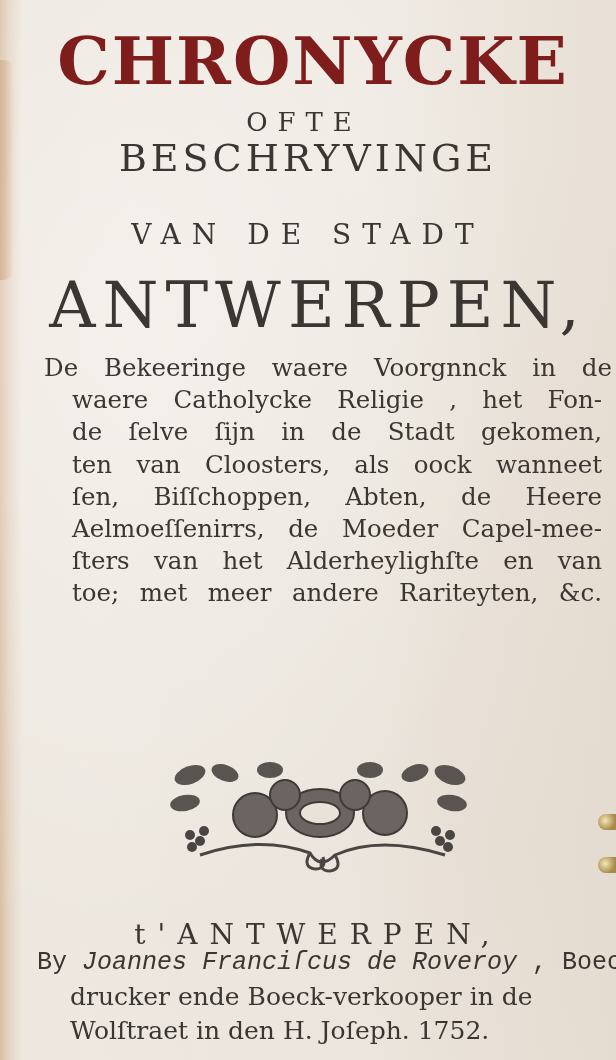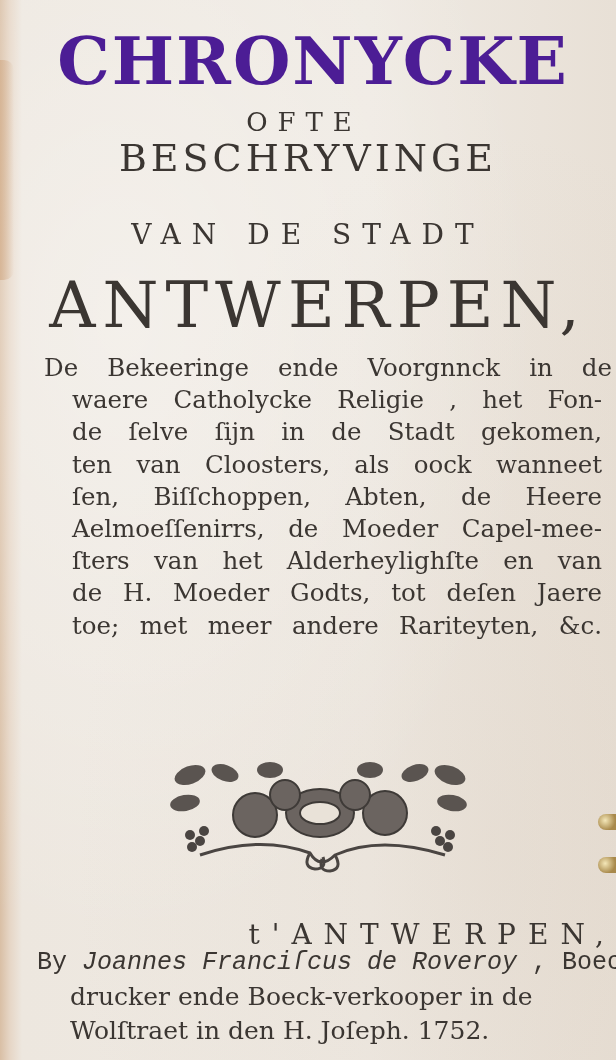--- a/index.html
+++ b/index.html
@@ -16,63 +16,62 @@
       radial-gradient(ellipse at 20% 30%, rgba(255,255,255,0.35), rgba(255,255,255,0) 60%),
       radial-gradient(ellipse at 80% 80%, rgba(200,180,160,0.15), rgba(0,0,0,0) 60%),
       linear-gradient(90deg, #d9bfa5 0px, #e6d6c6 10px, #ede7df 22px, #efeae3 60%, #e8e0d6 100%);
   }
   .stain {
     position: absolute; left: 0; top: 60px; width: 14px; height: 220px;
     background: linear-gradient(90deg, #d4b08e, rgba(212,176,142,0));
     border-radius: 0 10px 10px 0; opacity: 0.8;
   }
   .line { position: absolute; left: 0; right: 0; text-align: center; white-space: nowrap; }
-  .t1 { top: 22px; font-size: 66px; font-weight: bold; letter-spacing: 2px; color: #4c1d95; left: 10px; }
+  .t1 { top: 22px; font-size: 66px; font-weight: bold; letter-spacing: 2px; color: #7f1d1d; left: 10px; }
   .t2 { top: 107px; font-size: 26px; letter-spacing: 10px; left: -8px; }
   .t3 { top: 136px; font-size: 38px; letter-spacing: 4px; }
   .t4 { top: 218px; font-size: 28px; letter-spacing: 11px; }
   .t5 { top: 268px; font-size: 64px; letter-spacing: 7px; left: 20px; }
   .body {
     position: absolute; left: 44px; width: 568px; top: 352px;
     font-size: 24.5px; line-height: 32.2px;
   }
   .body .bl { display: block; white-space: nowrap; text-align: justify; text-align-last: justify; }
   .body .bl.indent { padding-left: 28px; width: 530px; }
   .body .bl.first { width: 568px; }
   .orn { position: absolute; left: 160px; top: 755px; width: 320px; height: 125px; }
   .clasp { position: absolute; right: 0; width: 18px; height: 16px; border-radius: 8px 0 0 8px;
            background: radial-gradient(circle at 40% 40%, #f4e7b8, #a8894b 70%); }
-  .imp1 { top: 918px; font-size: 28px; letter-spacing: 12px; left: 20px; text-align: right; }
+  .imp1 { top: 918px; font-size: 28px; letter-spacing: 12px; left: 20px; }
   .imp { position: absolute; left: 44px; width: 568px; font-size: 25px; white-space: nowrap; }
   .imp2 { top: 948px; left: 37px; font-family: Liberation Mono, monospace; }
   .imp3 { top: 982px; left: 70px; }
   .imp4 { top: 1016px; left: 70px; }
   .it { font-style: italic; }
 </style>
 </head>
 <body>
 
 <div class="page"></div>
 <div class="stain"></div>
 
 <div class="line t1">CHRONYCKE</div>
 <div class="line t2">OFTE</div>
 <div class="line t3">BESCHRYVINGE</div>
 <div class="line t4">VAN DE STADT</div>
 <div class="line t5">ANTWERPEN,</div>
 
 <div class="body">
-  <span class="bl first">De Bekeeringe ende Voorgnnck in de</span>
+  <span class="bl first">De Bekeeringe waere Voorgnnck in de</span>
   <span class="bl indent">waere Catholycke Religie , het Fon-</span>
   <span class="bl indent">de ſelve ſijn in de Stadt gekomen,</span>
   <span class="bl indent">ten van Cloosters, als oock wanneet</span>
   <span class="bl indent">ſen, Biſſchoppen, Abten, de Heere</span>
   <span class="bl indent">Aelmoeſſenirrs, de Moeder Capel-mee-</span>
   <span class="bl indent">ſters van het Alderheylighſte en van</span>
-  <span class="bl indent">de H. Moeder Godts, tot deſen Jaere</span>
   <span class="bl indent">toe; met meer andere Rariteyten, &amp;c.</span>
 </div>
 
 <svg class="orn" viewBox="0 0 320 125">
   <g fill="none" stroke="#4a4542" stroke-width="3">
     <path d="M40 100 Q100 80 150 98 Q160 115 175 100 Q220 80 285 100"></path>
     <path d="M150 98 q-8 14 5 16 q12 0 8 -12"></path>
     <path d="M175 100 q8 14 -5 16 q-12 0 -8 -12"></path>
   </g>
   <g fill="#5a5450">

